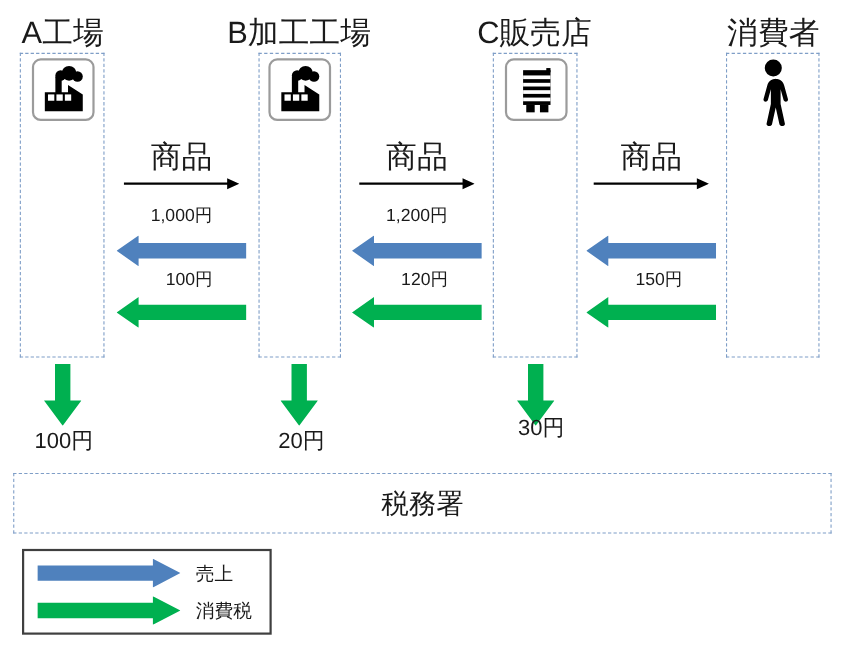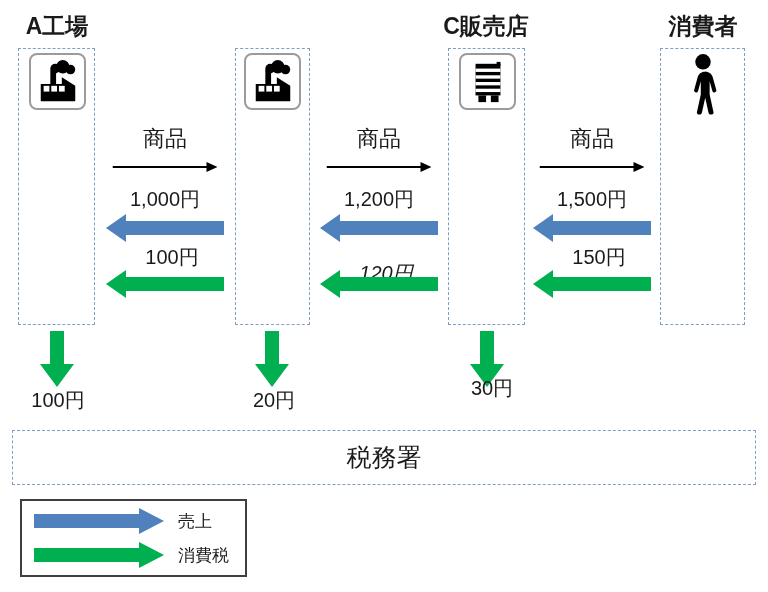--- a/index.html
+++ b/index.html
@@ -3,30 +3,30 @@
 <meta charset="utf-8">
 <style>
   html,body{margin:0;padding:0;background:#ffffff;}
   .canvas{
     position:relative;width:768px;height:592px;background:#ffffff;
     font-family:"Liberation Sans","DejaVu Sans",sans-serif;color:#1a1a1a;
     overflow:hidden;
   }
   .abs{position:absolute;}
   .cx{transform:translateX(-50%);}
-  .heading{font-size:23px;font-weight:700;white-space:nowrap;}
+  .heading{font-size:28px;font-weight:400;white-space:nowrap;}
   .column-box{
     border:1.5px dashed #7f9ec7;background:#ffffff;box-sizing:border-box;
   }
   .icon-frame{
     width:57px;height:57px;background:#ffffff;border:2px solid #9b9b9b;
     border-radius:8px;box-sizing:border-box;display:flex;align-items:center;justify-content:center;
   }
-  .goods-label{font-size:22px;font-weight:500;white-space:nowrap;}
-  .amount{font-size:20px;white-space:nowrap;}
+  .goods-label{font-size:28px;font-weight:500;white-space:nowrap;}
+  .amount{font-size:16px;white-space:nowrap;}
   .pay-label{font-size:20px;white-space:nowrap;}
   .tax-office-box{
     border:1.5px dashed #7f9ec7;box-sizing:border-box;
     display:flex;align-items:center;justify-content:center;
   }
   .tax-office-label{font-size:25px;font-weight:500;}
   .legend-box{
     border:2px solid #3f3f3f;box-sizing:border-box;background:#fff;
     display:flex;flex-direction:column;justify-content:center;gap:8px;padding:10px 12px;
   }
@@ -36,20 +36,21 @@
   .fill-tax{fill:#00b050;}
   .fill-goods{fill:#000000;}
   svg{display:block;}
 </style>
 </head>
 <body>
 
 <div class="canvas">
 
   <div class="abs cx heading" style="left:57px;top:11px;">A工場</div>
+  <div class="abs cx heading" style="left:272px;top:11px;">B加工工場</div>
   <div class="abs cx heading" style="left:486px;top:11px;">C販売店</div>
   <div class="abs cx heading" style="left:703px;top:11px;">消費者</div>
 
   <div class="abs column-box" style="left:18px;top:48px;width:77px;height:277px;"></div>
   <div class="abs column-box" style="left:235px;top:48px;width:75px;height:277px;"></div>
   <div class="abs column-box" style="left:448px;top:48px;width:77px;height:277px;"></div>
   <div class="abs column-box" style="left:660px;top:48px;width:85px;height:277px;"></div>
 
   <div class="abs icon-frame" style="left:29px;top:53px;">
     <svg width="46" height="46" viewBox="0 0 48 48">
@@ -118,34 +119,33 @@
     <svg width="105" height="14" viewBox="0 0 105 14">
         <polygon class="fill-goods" points="0,6 94,6 94,2 105,7 94,12 94,8 0,8"></polygon>
       </svg>
   </div>
   <div class="abs cx amount" style="left:379px;top:186px;">1,200円</div>
   <div class="abs cx" style="left:379px;top:214px;">
     <svg width="118" height="28" viewBox="0 0 118 28">
         <polygon class="fill-sale" points="0,14 20,0 20,7 118,7 118,21 20,21 20,28"></polygon>
       </svg>
   </div>
-  <div class="abs cx amount" style="left:386px;top:260px;font-style:italic;">120円</div>
+  <div class="abs cx amount" style="left:386px;top:244px;">120円</div>
   <div class="abs cx" style="left:379px;top:270px;">
     <svg width="118" height="28" viewBox="0 0 118 28">
         <polygon class="fill-tax" points="0,14 20,0 20,7 118,7 118,21 20,21 20,28"></polygon>
       </svg>
   </div>
 
   <div class="abs cx goods-label" style="left:592px;top:124px;">商品</div>
   <div class="abs cx" style="left:592px;top:160px;">
     <svg width="105" height="14" viewBox="0 0 105 14">
         <polygon class="fill-goods" points="0,6 94,6 94,2 105,7 94,12 94,8 0,8"></polygon>
       </svg>
   </div>
-  <div class="abs cx amount" style="left:592px;top:186px;">1,500円</div>
   <div class="abs cx" style="left:592px;top:214px;">
     <svg width="118" height="28" viewBox="0 0 118 28">
         <polygon class="fill-sale" points="0,14 20,0 20,7 118,7 118,21 20,21 20,28"></polygon>
       </svg>
   </div>
   <div class="abs cx amount" style="left:599px;top:244px;">150円</div>
   <div class="abs cx" style="left:592px;top:270px;">
     <svg width="118" height="28" viewBox="0 0 118 28">
         <polygon class="fill-tax" points="0,14 20,0 20,7 118,7 118,21 20,21 20,28"></polygon>
       </svg>

